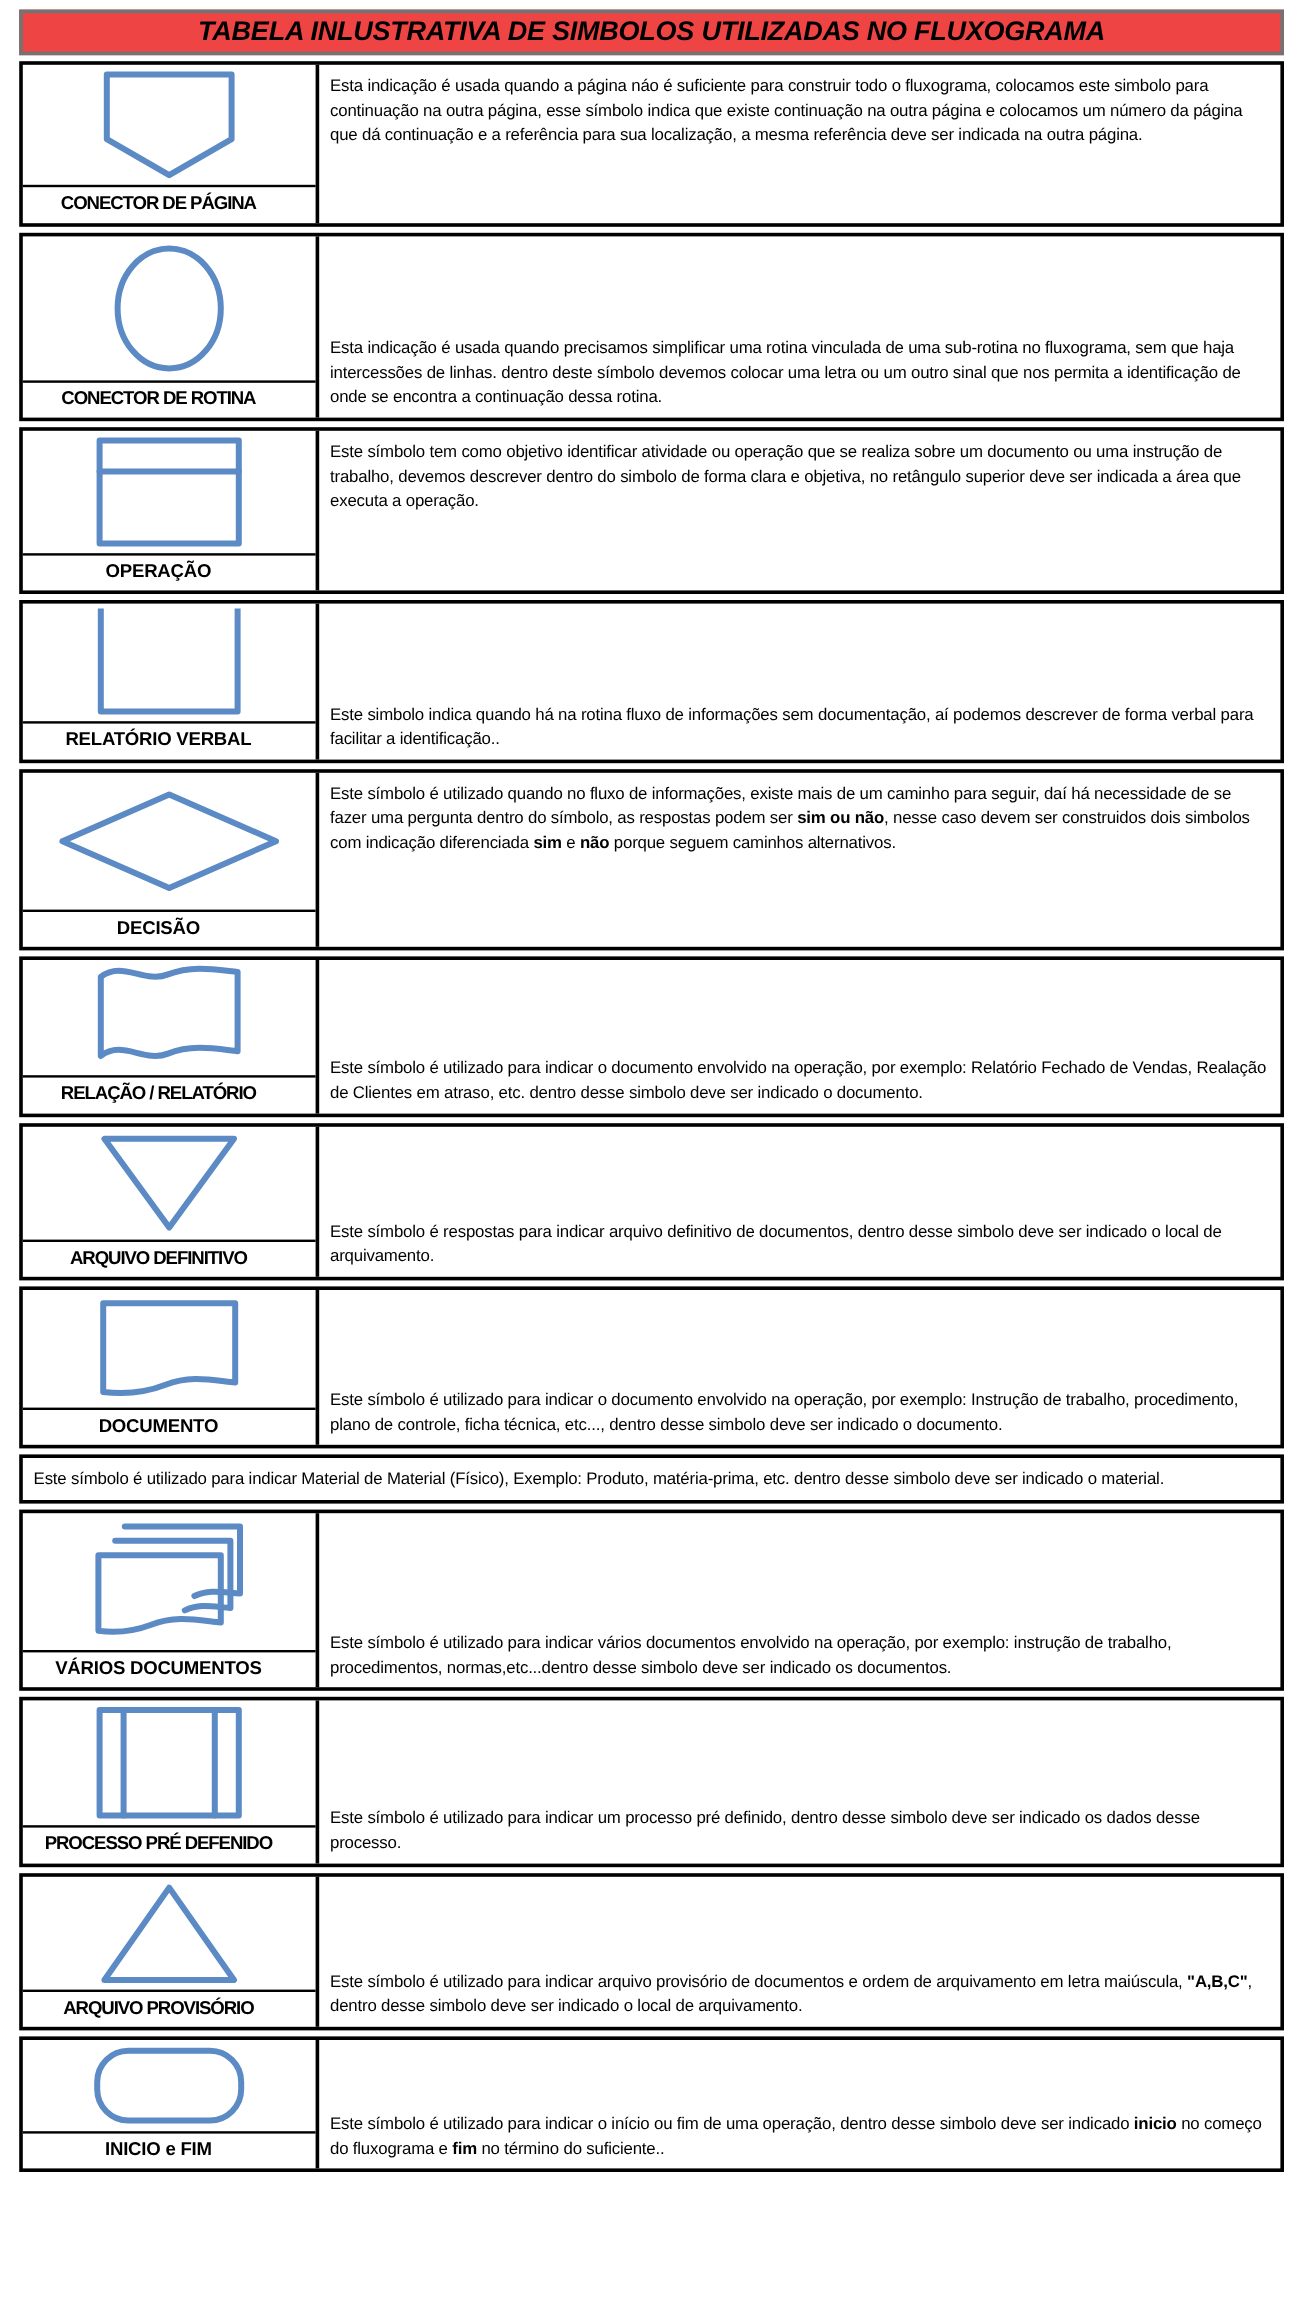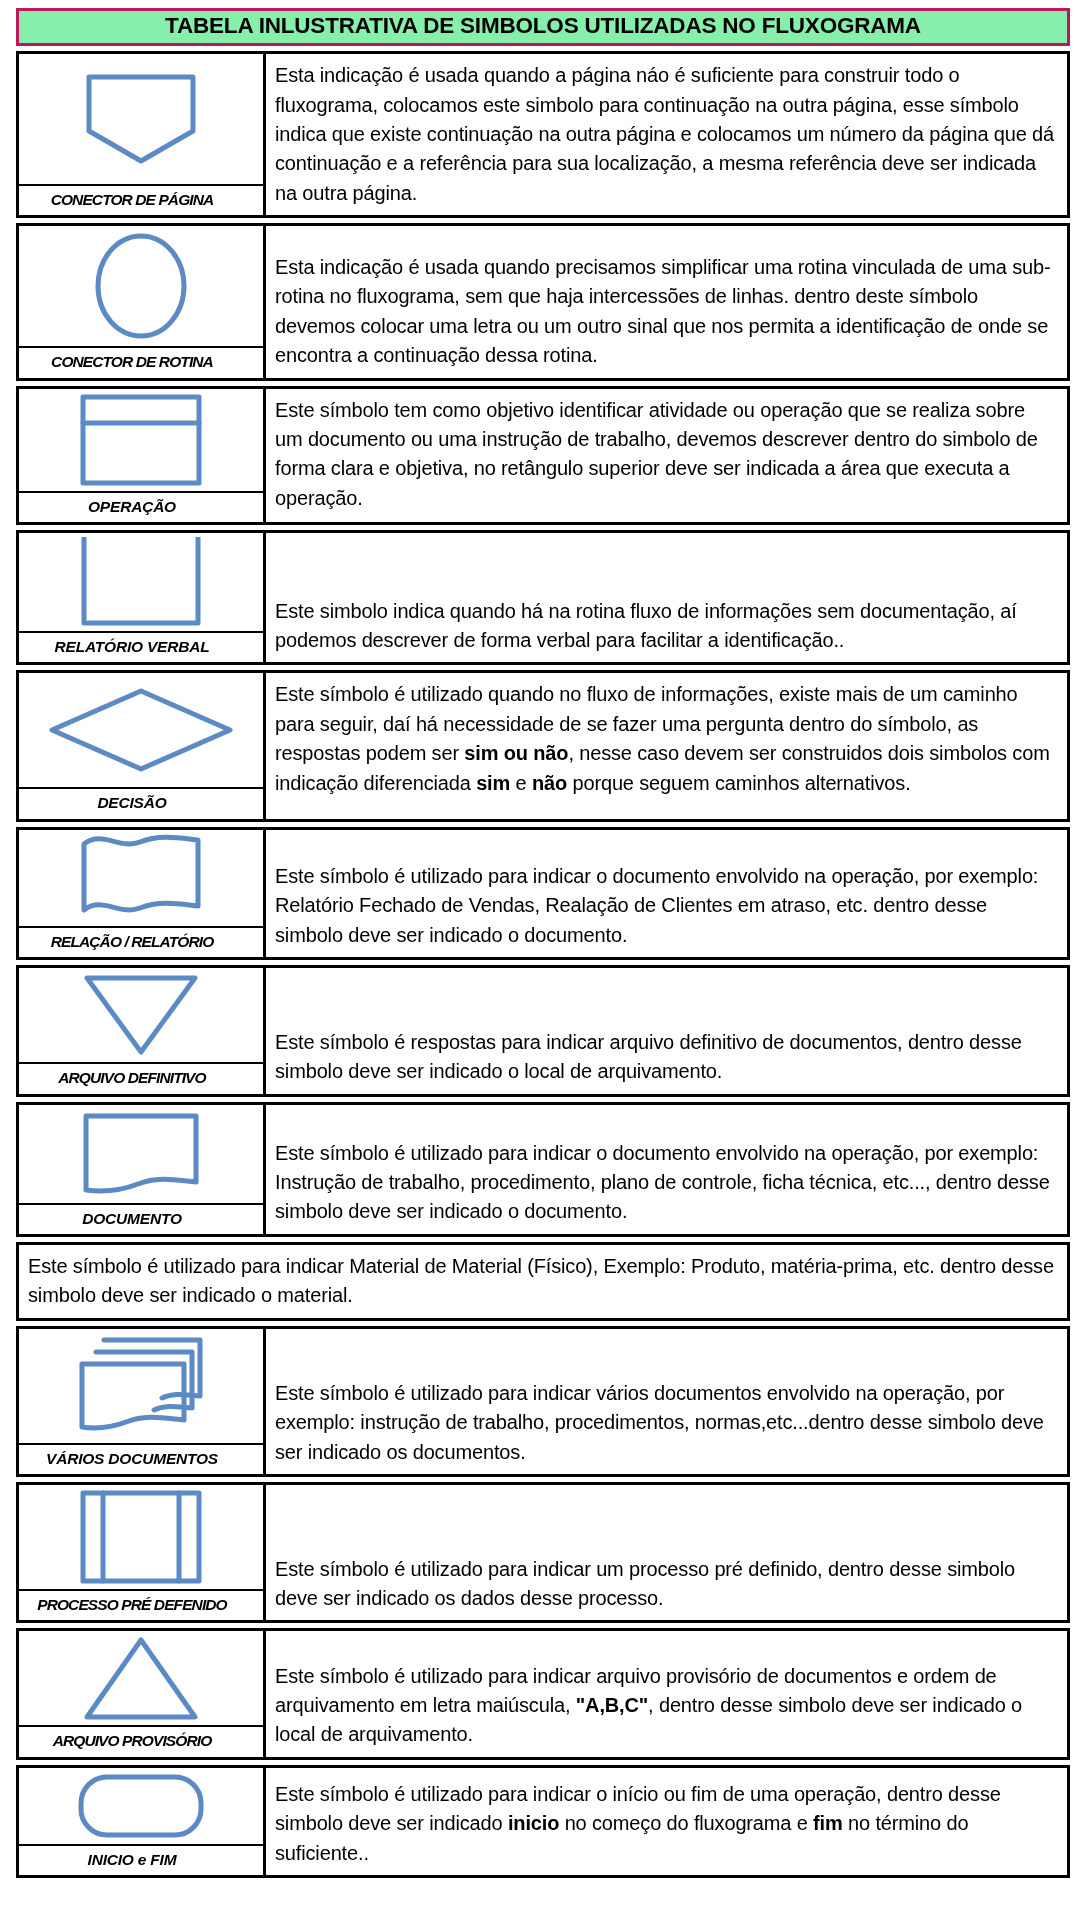--- a/index.html
+++ b/index.html
@@ -16,24 +16,25 @@
   }
   #page {
     position: relative;
     width: 1084px;
     height: 1920px;
     box-sizing: border-box;
     padding: 8px 14px 8px 16px;
   }
   
   .title-wrap {
-    border: 3px solid #be185d;
-    background: #86efac;
+    border: 3px solid #737373;
+    background: #ef4444;
     padding: 3px 0 5px 0;
     margin-bottom: 5px;
+    font-style: italic;
   }
   .title-text {
     text-align: center;
     font-size: 22.5px;
     font-weight: bold;
     letter-spacing: -0.2px;
     line-height: 1.08;
     color: #000;
     white-space: nowrap;
   }
@@ -74,35 +75,34 @@
     min-height: 40px;
   }
   .sym-label {
     font-size: 15.5px;
     font-weight: bold;
     text-align: center;
     line-height: 1.25;
     padding: 4px 19px 6px 1px;
     letter-spacing: -0.2px;
     box-sizing: border-box;
-    font-style: italic;
   }
   .sym-label.tight { letter-spacing: -0.9px; font-size: 15.5px; }
   .sym-label.mixed { letter-spacing: -0.1px; }
 
   .desc-cell {
     flex: 1 1 auto;
     box-sizing: border-box;
     padding: 7px 10px 7px 9px;
     display: flex;
     align-items: flex-start;
   }
   .desc-cell.vcenter { align-items: flex-end; }
   .desc-text {
-    font-size: 20px;
+    font-size: 14px;
     line-height: 1.47;
     color: #000;
     letter-spacing: -0.15px;
     width: 100%;
   }
   .desc-text b { font-weight: bold; }
 
   svg { display:block; }
 </style>
 </head>

